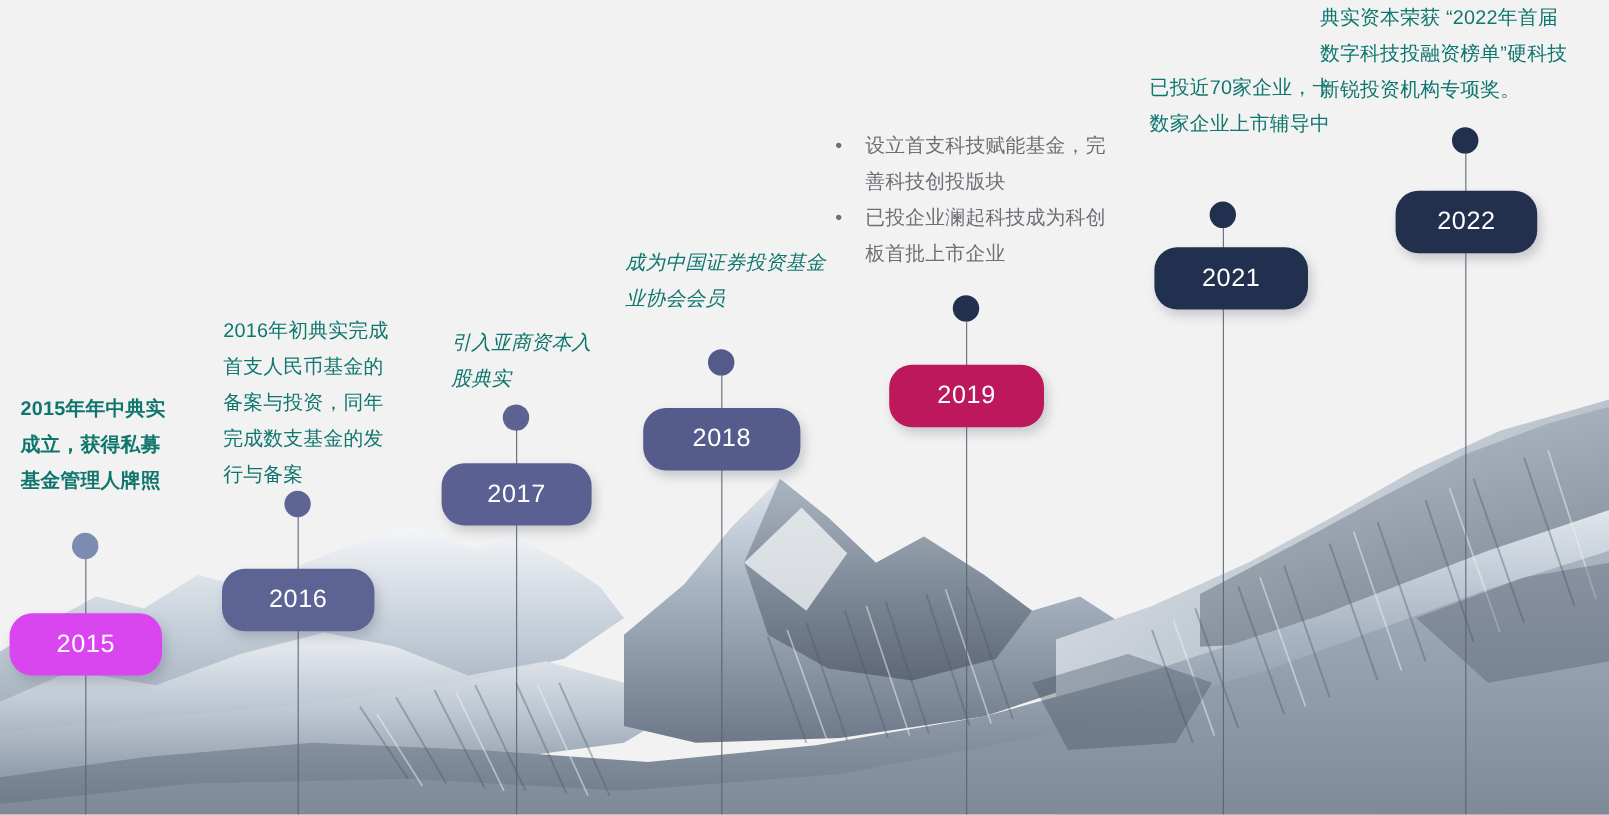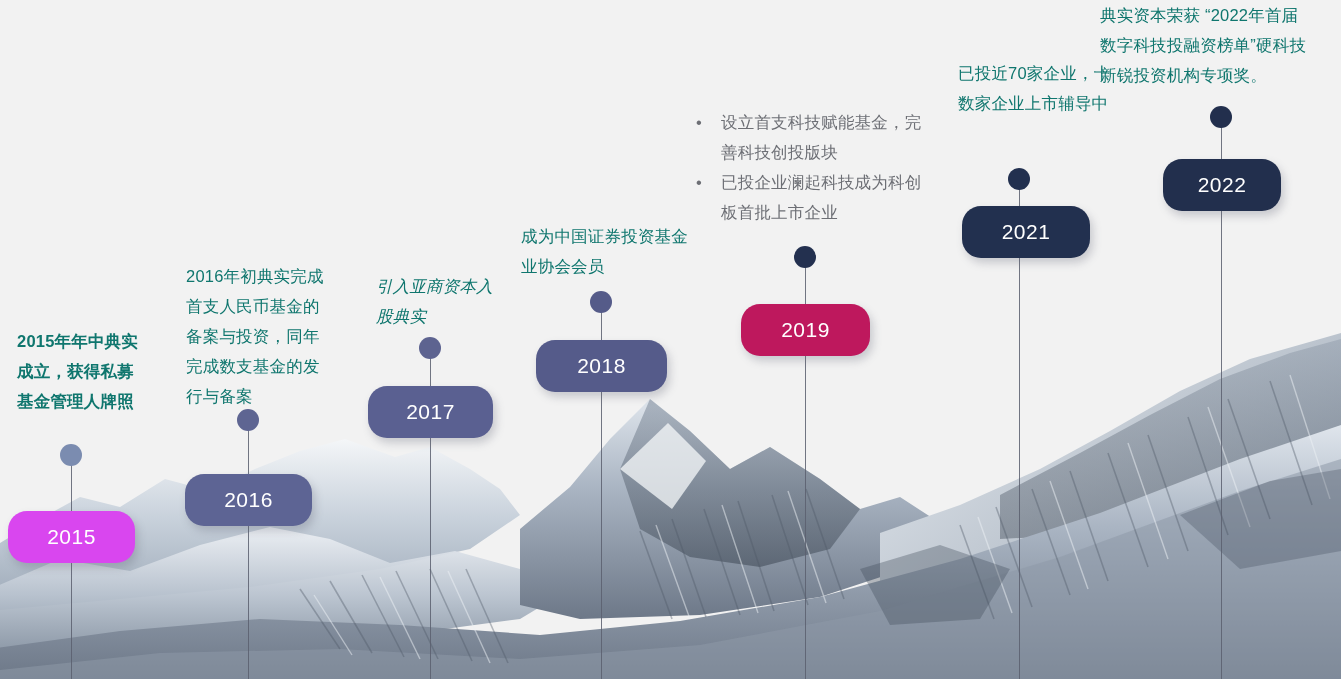--- a/index.html
+++ b/index.html
@@ -203,21 +203,21 @@
       </div>
       <div class="tl-item" style="left: 430px;">
         <div class="tl-line" style="top: 348px; height: 331px; background: rgb(90, 95, 110);"></div>
         <div class="tl-dot" style="top: 337px; background: rgb(93, 99, 144);"></div>
         <div class="tl-text" style="left: -54px; top: 271px; width: 118px; font-style: italic;">引入亚商资本入股典实</div>
         <div class="tl-pill" style="left: -62px; top: 386px; width: 125px; background: rgb(90, 96, 145);">2017</div>
       </div>
       <div class="tl-item" style="left: 601px;">
         <div class="tl-line" style="top: 302px; height: 377px; background: rgb(90, 95, 110);"></div>
         <div class="tl-dot" style="top: 291px; background: rgb(85, 91, 137);"></div>
-        <div class="tl-text" style="left: -80px; top: 221px; width: 180px;">成为中国证券投资基金业协会会员</div>
+        <div class="tl-text" style="left: -80px; top: 204px; width: 180px; font-style: italic;">成为中国证券投资基金业协会会员</div>
         <div class="tl-pill" style="left: -65px; top: 340px; width: 131px; background: rgb(85, 91, 138);">2018</div>
       </div>
       <div class="tl-item" style="left: 805px;">
         <div class="tl-line" style="top: 257px; height: 422px; background: rgb(90, 95, 110);"></div>
         <div class="tl-dot" style="top: 246px; background: rgb(35, 48, 79);"></div>
         <div class="tl-bullets" style="left: -117px; top: 107px; width: 235px;">
           <div class="bl"><span class="dotmark">•</span><span>设立首支科技赋能基金，完善科技创投版块</span></div>
           <div class="bl"><span class="dotmark">•</span><span>已投企业澜起科技成为科创板首批上市企业</span></div>
         </div>
         <div class="tl-pill" style="left: -64px; top: 304px; width: 129px; background: #be185d;">2019</div>

